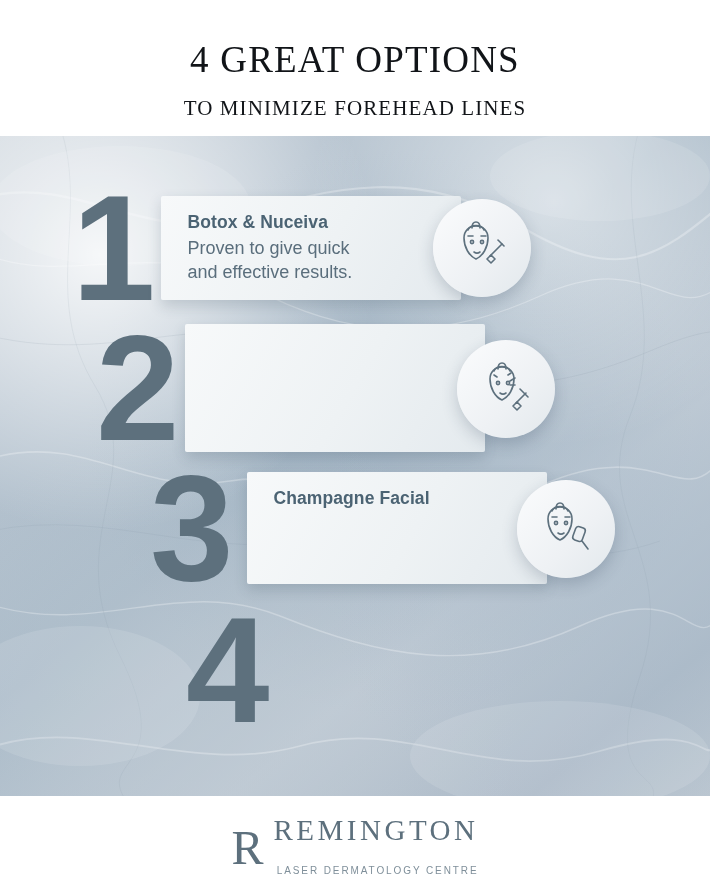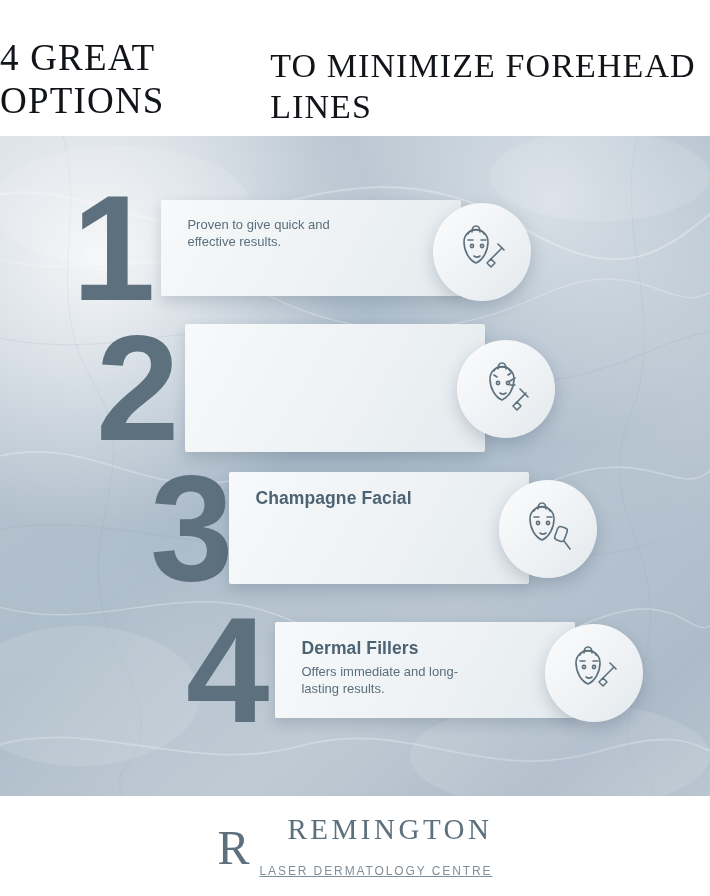--- a/index.html
+++ b/index.html
@@ -13,36 +13,37 @@
     font-family: "Liberation Sans", sans-serif;
     overflow: hidden;
     position: relative;
   }
 
   
   .header {
     height: 136px;
     background: #ffffff;
     display: flex;
+    flex-direction: column;
     align-items: center;
     justify-content: center;
     padding-top: 24px;
     box-sizing: border-box;
   }
   .title-line1 {
     font-family: "Liberation Serif", serif;
     font-size: 37px;
     letter-spacing: 1.2px;
     color: #111418;
     text-transform: uppercase;
     line-height: 1.15;
   }
   .title-line2 {
     font-family: "Liberation Serif", serif;
-    font-size: 34px;
+    font-size: 21px;
     letter-spacing: 1.1px;
     color: #111418;
     text-transform: uppercase;
     line-height: 1.2;
     margin-top: 14px;
   }
 
   
   .panel {
     position: relative;
@@ -88,21 +89,21 @@
   }
   .card h3 {
     margin: 0 0 4px 0;
     font-size: 17.5px;
     font-weight: bold;
     color: #4b6373;
     letter-spacing: 0.1px;
   }
   .card p {
     margin: 0;
-    font-size: 13px;
+    font-size: 18px;
     line-height: 1.33;
     color: #5a6e7c;
   }
   .circle {
     position: absolute;
     border-radius: 50%;
     background: linear-gradient(135deg, #fbfcfd 0%, #eef1f4 60%, #e2e8ec 100%);
     box-shadow: 0 6px 16px rgba(40,60,80,0.22);
     display: flex;
     align-items: center;
@@ -115,21 +116,21 @@
   #row1 .card { width: 300px; min-height: 96px; margin-left: 10px; }
   #row1 .circle { width: 98px; height: 98px; right: -70px; top: 3px; }
 
   
   #row2 { left: 96px; top: 188px; }
   #row2 .card { width: 300px; min-height: 128px; margin-left: 10px; }
   #row2 .circle { width: 98px; height: 98px; right: -70px; top: 16px; }
 
   
   #row3 { left: 150px; top: 332px; }
-  #row3 .card { width: 300px; min-height: 112px; margin-left: 0; }
+  #row3 .card { width: 300px; min-height: 112px; margin-left: 18px; }
   #row3 .circle { width: 98px; height: 98px; right: -68px; top: 8px; }
 
   
   #row4 { left: 186px; top: 474px; }
   #row4 .card { width: 300px; min-height: 96px; margin-left: 10px; }
   #row4 .circle { width: 98px; height: 98px; right: -68px; top: 2px; }
 
   
   .footer {
     height: 100px;
@@ -158,25 +159,24 @@
   }
   .logo-name {
     font-family: "Liberation Serif", serif;
     font-size: 29px;
     letter-spacing: 3.5px;
     color: #5d707d;
     line-height: 1;
   }
   .logo-sub {
     font-family: "Liberation Sans", sans-serif;
-    font-size: 12px;
+    font-size: 10px;
     letter-spacing: 1.9px;
     color: #7f8f9a;
     margin-top: 20px;
-    text-decoration: underline;
   }
 </style>
 </head>
 <body>
 
 <div class="header">
   <div class="title-line1">4 GREAT OPTIONS</div>
   <div class="title-line2">TO MINIMIZE FOREHEAD LINES</div>
 </div>
 
@@ -200,20 +200,21 @@
       <ellipse cx="120" cy="70" rx="130" ry="60"></ellipse>
       <ellipse cx="600" cy="40" rx="110" ry="45"></ellipse>
       <ellipse cx="80" cy="560" rx="120" ry="70"></ellipse>
       <ellipse cx="560" cy="620" rx="150" ry="55"></ellipse>
     </g>
   </svg>
 
   <div class="row" id="row1">
     <div class="big-num">1</div>
     <div class="card">
+      <h3>Botox &amp; Nuceiva</h3>
       <p>Proven to give quick and effective results.</p>
       <div class="circle">
         <svg width="72" height="72" viewBox="0 0 72 72" fill="none" stroke="#5d707d" stroke-width="1.6" stroke-linecap="round" stroke-linejoin="round">
           <path d="M30 14c-7 0-12 5-12 12 0 9 5 18 12 21 7-3 12-12 12-21 0-7-5-12-12-12z"></path>
           <path d="M22 18c2-6 14-6 16 0"></path>
           <path d="M26 16c0-4 2-6 4-6s4 2 4 6"></path>
           <circle cx="26" cy="30" r="1.6"></circle>
           <circle cx="36" cy="30" r="1.6"></circle>
           <path d="M28 40c2 1.5 4 1.5 6 0"></path>
           <path d="M44 44l12-12"></path>
@@ -261,38 +262,20 @@
           <rect x="44" y="34" width="10" height="14" rx="3" transform="rotate(20 49 41)"></rect>
           <path d="M52 48l6 8"></path>
           <path d="M22 24h5M35 24h5"></path>
         </svg>
       </div>
     </div>
   </div>
 
   <div class="row" id="row4">
     <div class="big-num">4</div>
-    <div class="card">
-      <h3>Dermal Fillers</h3>
-      <p>Offers immediate and long-lasting results.</p>
-      <div class="circle">
-        <svg width="72" height="72" viewBox="0 0 72 72" fill="none" stroke="#5d707d" stroke-width="1.6" stroke-linecap="round" stroke-linejoin="round">
-          <path d="M30 14c-7 0-12 5-12 12 0 9 5 18 12 21 7-3 12-12 12-21 0-7-5-12-12-12z"></path>
-          <path d="M22 18c2-6 14-6 16 0"></path>
-          <path d="M26 16c0-4 2-6 4-6s4 2 4 6"></path>
-          <circle cx="26" cy="30" r="1.6"></circle>
-          <circle cx="36" cy="30" r="1.6"></circle>
-          <path d="M28 40c2 1.5 4 1.5 6 0"></path>
-          <path d="M44 42l12-12"></path>
-          <path d="M52 26l6 6"></path>
-          <path d="M41 45l4-4 4 4-4 4z"></path>
-          <path d="M22 24h5M35 24h5"></path>
-        </svg>
-      </div>
-    </div>
   </div>
 
 </div>
 
 <div class="footer">
   <div class="logo-wrap">
     <div class="logo-mark">R</div>
     <div class="logo-text">
       <div class="logo-name">REMINGTON</div>
       <div class="logo-sub">LASER DERMATOLOGY CENTRE</div>

